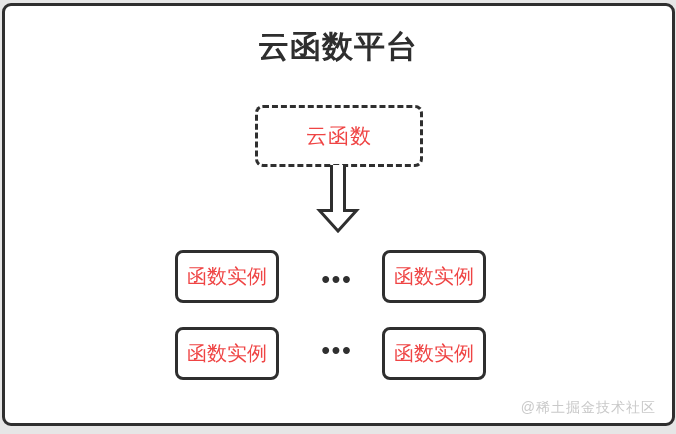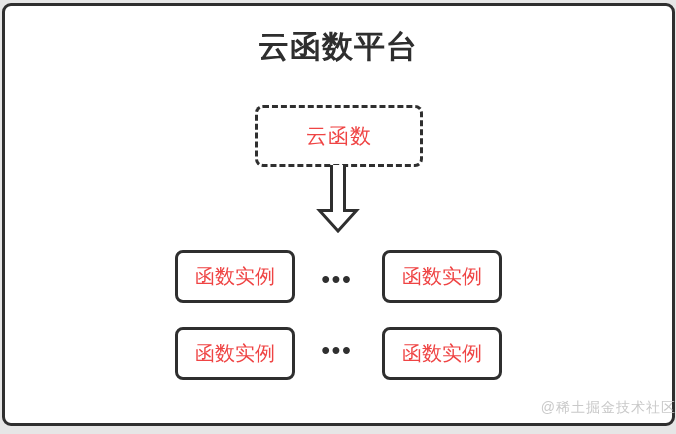--- a/index.html
+++ b/index.html
@@ -33,40 +33,40 @@
   .root {
     left: 255px; top: 105px; width: 168px; height: 62px;
     border: 3px dashed var(--stroke, #2f2f2f);
     border-radius: 8px;
     font-size: 21px; letter-spacing: 1px;
   }
   .arrow {
     position: absolute; left: 316px; top: 165px;
   }
   .inst {
-    width: 120px; height: 53px;
+    width: 104px; height: 53px;
     border: 3px solid var(--stroke, #2f2f2f);
     border-radius: 8px;
     font-size: 20px;
   }
   .i1 { left: 175px; top: 250px; }
   .i2 { left: 382px; top: 250px; }
   .i3 { left: 175px; top: 327px; }
   .i4 { left: 382px; top: 327px; }
   .dots {
     position: absolute; left: 315px; width: 44px;
     text-align: center;
     font-size: 24px; font-weight: 700; letter-spacing: 2px;
     line-height: 22px;
     color: var(--stroke, #2b2b2b);
   }
   .d1 { top: 268px; }
   .d2 { top: 339px; }
   .watermark {
-    position: absolute; right: 0; top: 399px;
+    position: absolute; right: 20px; top: 399px;
     font-size: 14px; letter-spacing: 1px;
     color: var(--watermark, #c9c9c9);
   }
 </style>
 </head>
 <body>
 
 <div class="frame"></div>
 
 <div class="title">云函数平台</div>

